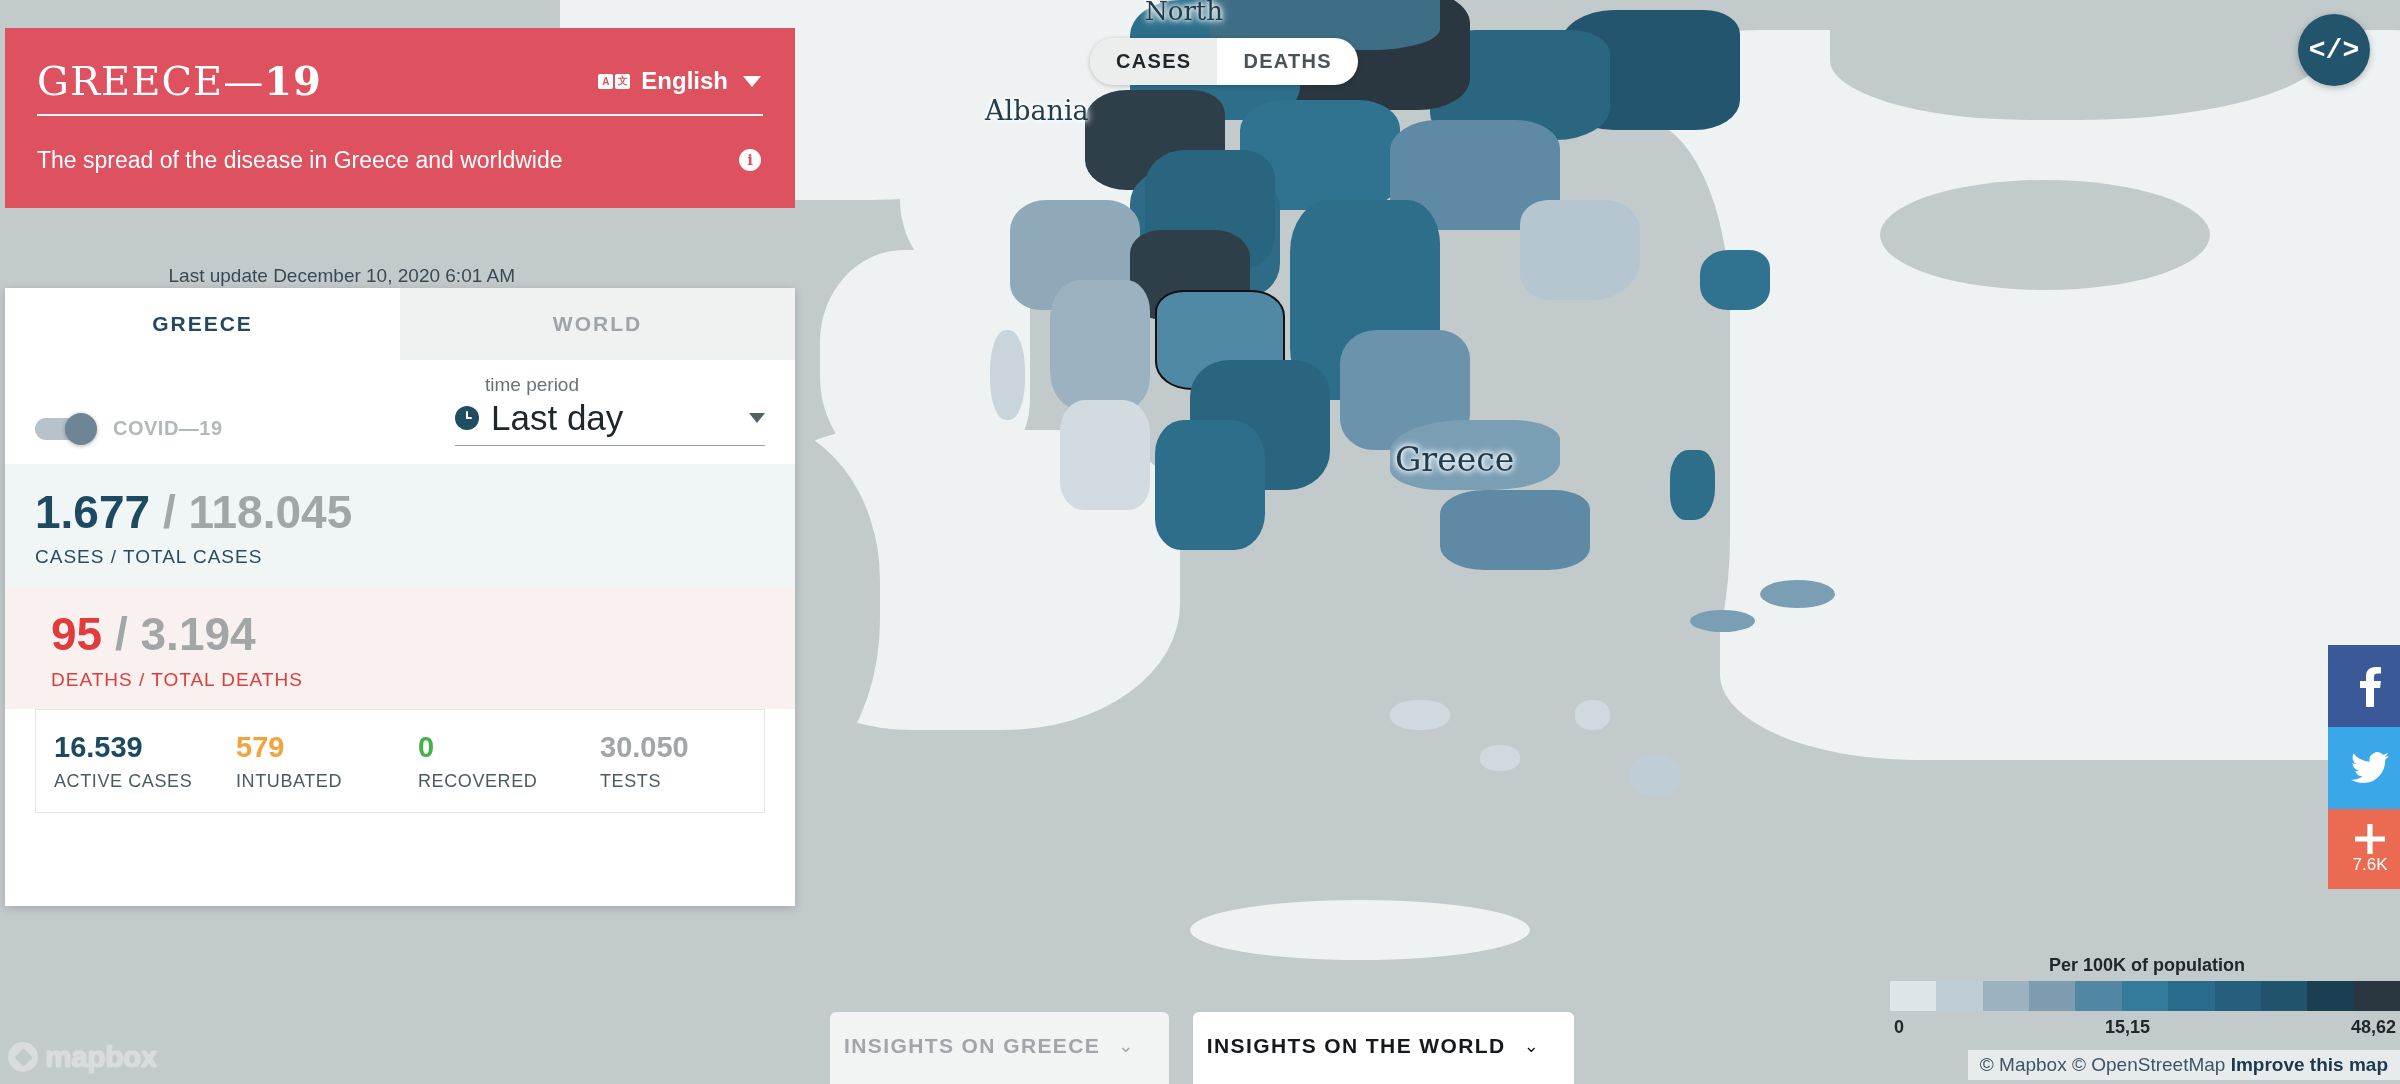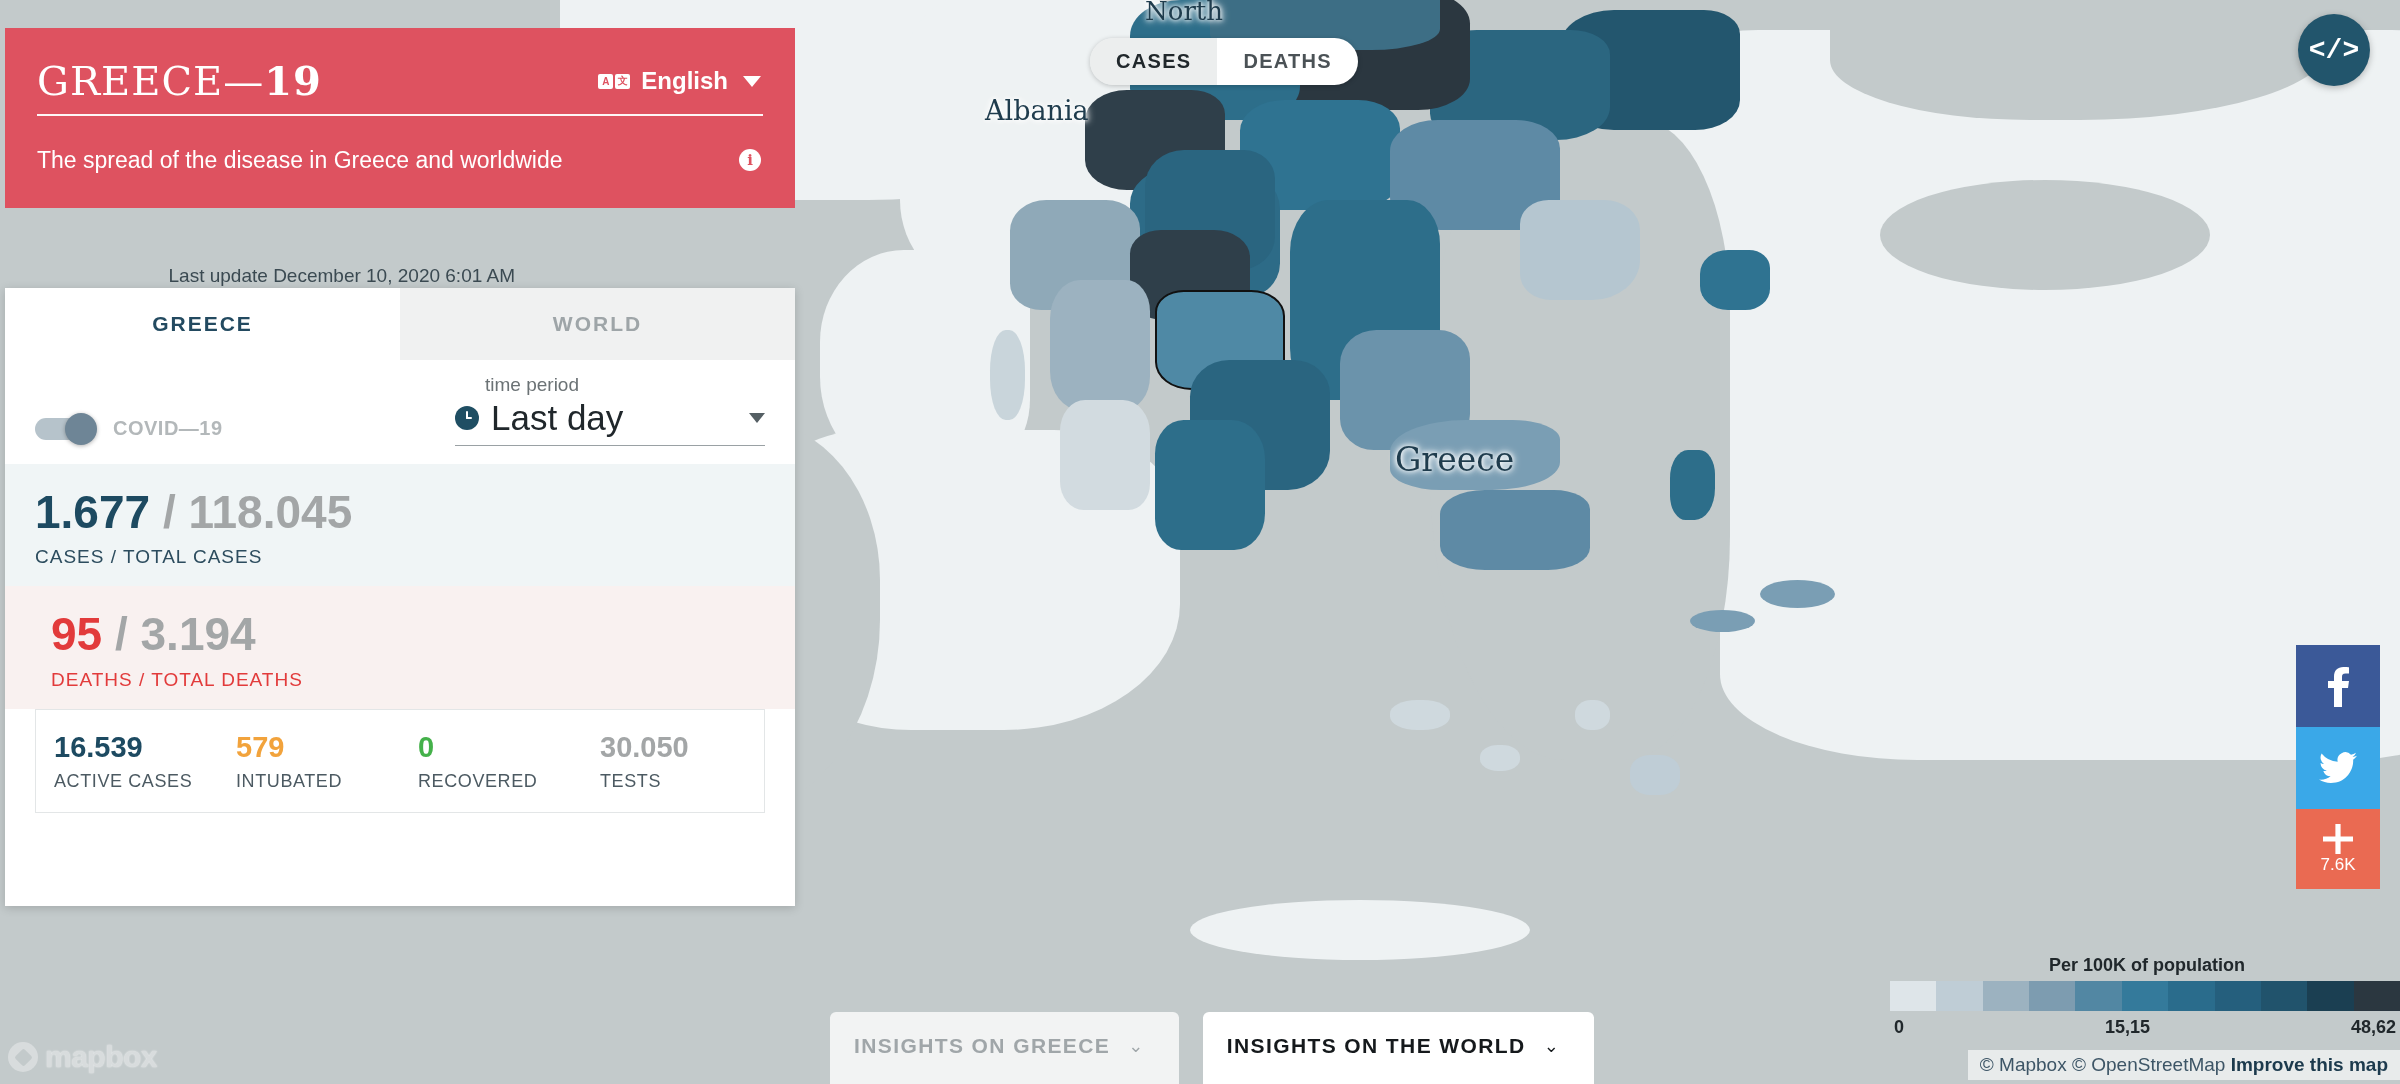--- a/index.html
+++ b/index.html
@@ -149,36 +149,36 @@
   
   #code-fab {
     position:absolute; right:30px; top:14px; width:72px; height:72px;
     border-radius:50%; background:#22556c; color:#fff; z-index:25;
     display:flex; align-items:center; justify-content:center;
     font-family:"Liberation Mono", monospace; font-size:28px; font-weight:700;
     box-shadow:0 2px 7px rgba(0,0,0,.26); cursor:pointer;
   }
 
   
-  #social { position:absolute; right:0; top:645px; width:104px; z-index:25;text-align:center; }
+  #social { position:absolute; right:0; top:645px; width:72px; z-index:25;text-align:center; }
   .soc {
     width:84px; display:flex; flex-direction:column;
     align-items:center; justify-content:center; cursor:pointer; color:#fff;
   }
   .soc.fb { height:82px; background:#3b5998; }
   .soc.tw { height:82px; background:#3aa8e8; }
   .soc.pl { height:80px; background:#ea6a52; }
   .soc svg { display:block; }
   .soc-count { font-size:17px; margin-top:1px; }
 
   
   #insights { position:absolute; left:830px; bottom:0; display:flex; gap:24px; z-index:25; }
   .ins-btn {
     display:flex; align-items:center; gap:18px;
-    padding:22px 34px 26px 24px; cursor:pointer;
+    padding:22px 34px 26px 14px; cursor:pointer;
     font-size:21px; font-weight:700; letter-spacing:1.4px;
     border-radius:6px 6px 0 0;
   }
   .ins-btn.muted  { background:#f2f3f3; color:#a0a6a9; }
   .ins-btn.active { background:#ffffff; color:#15191c; }
   .ins-chev { font-size:18px; font-weight:400; }
 
   
   #legend { position:absolute; right:0; bottom:46px; width:510px; z-index:25;text-align:center; }
   #legend-title {

